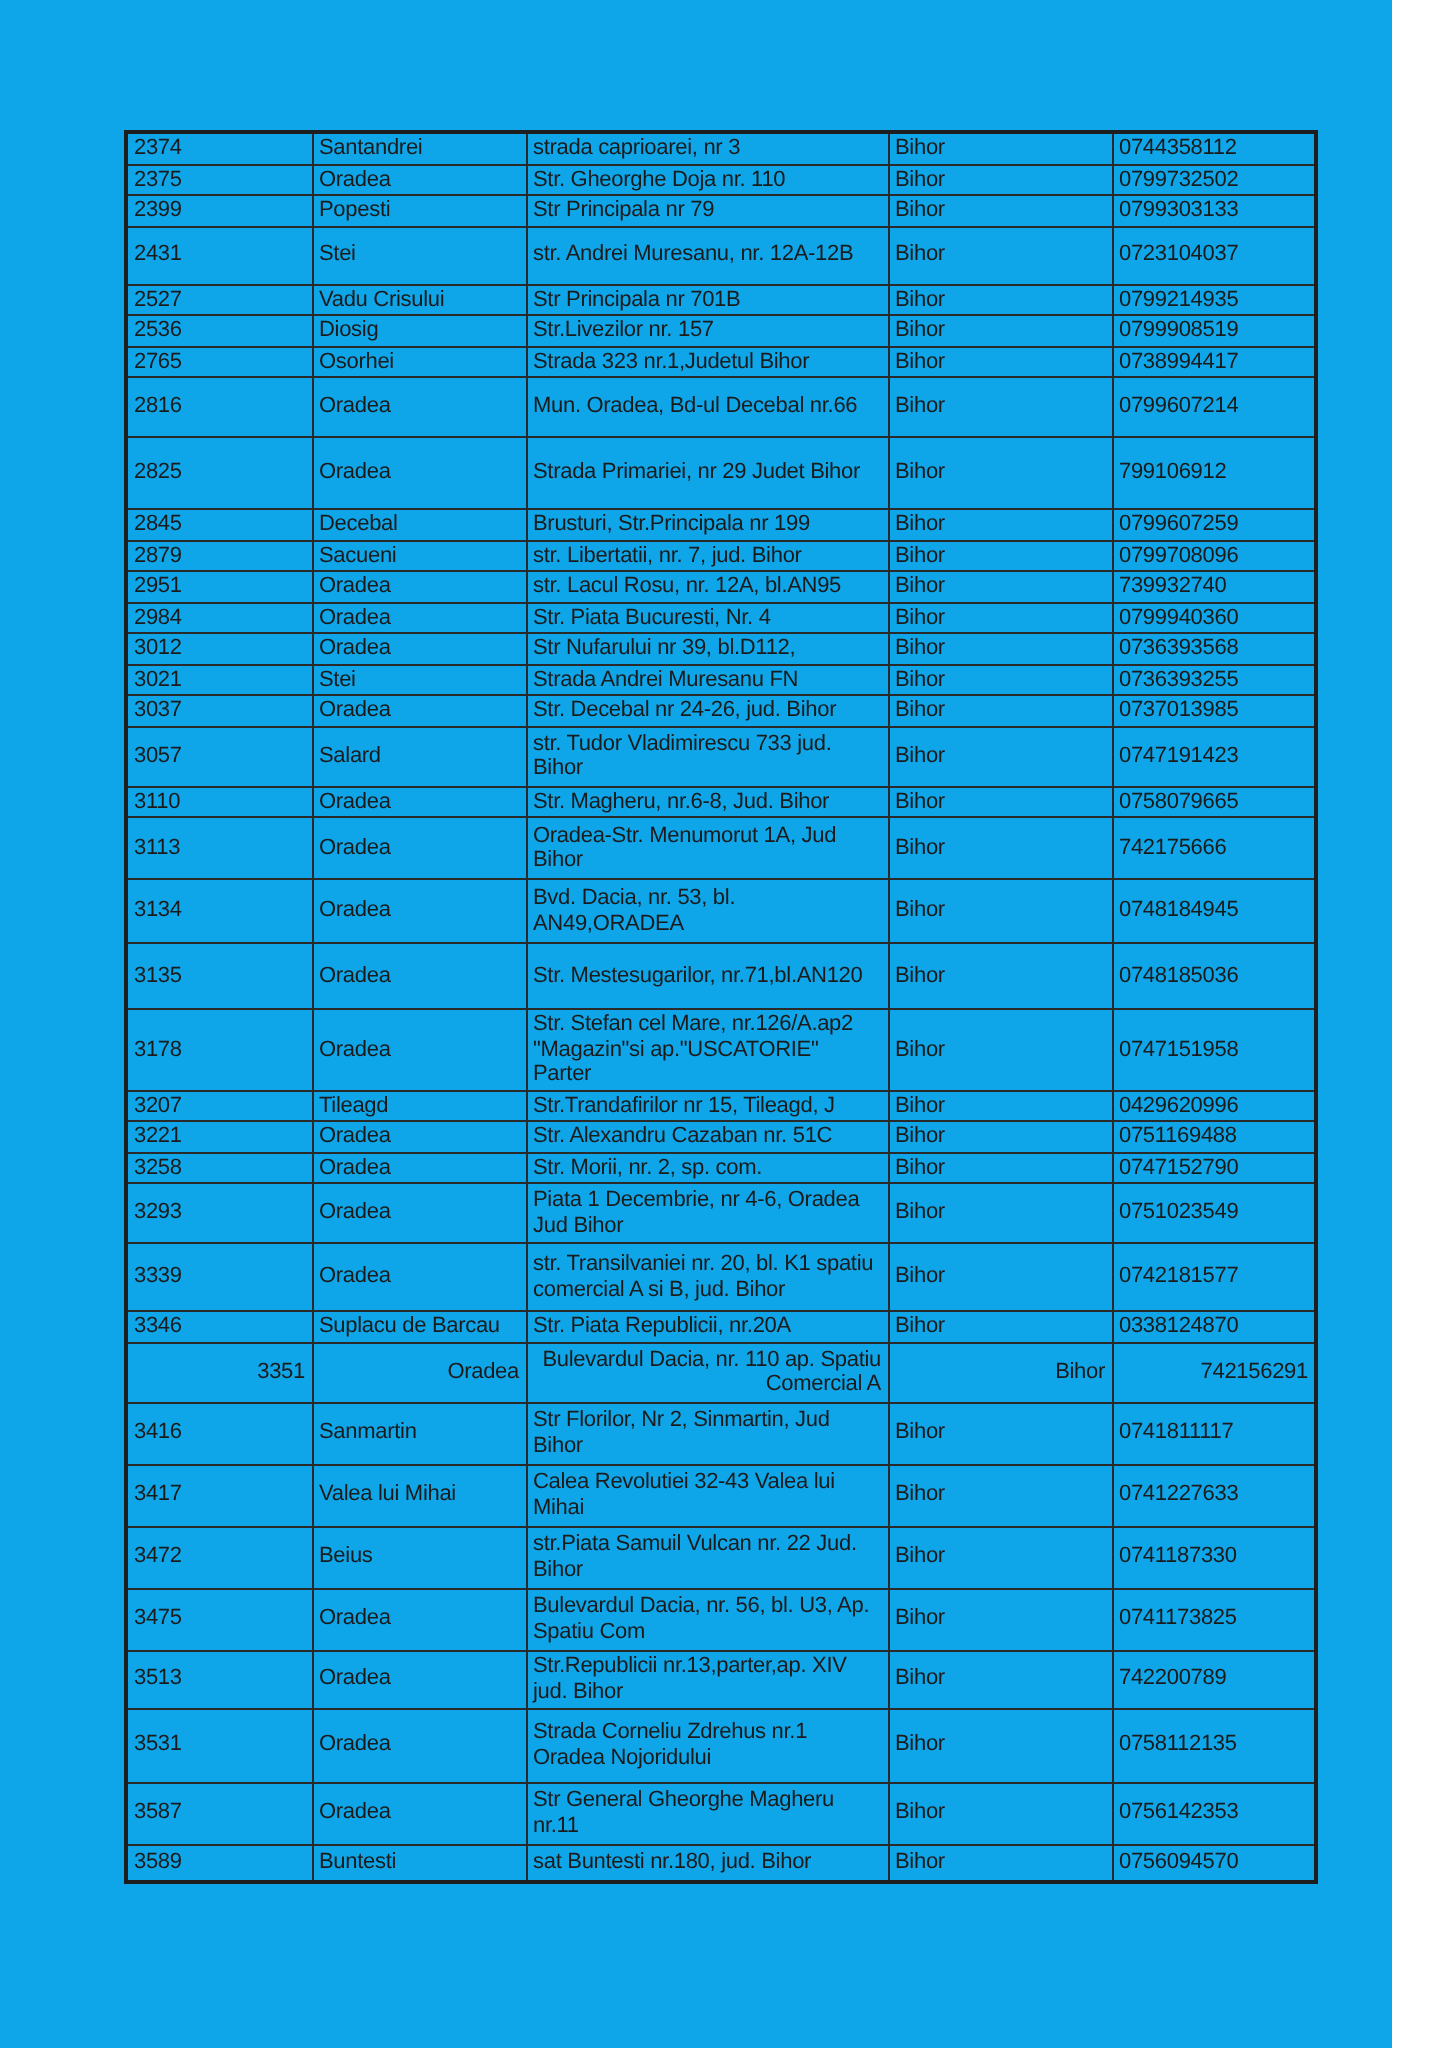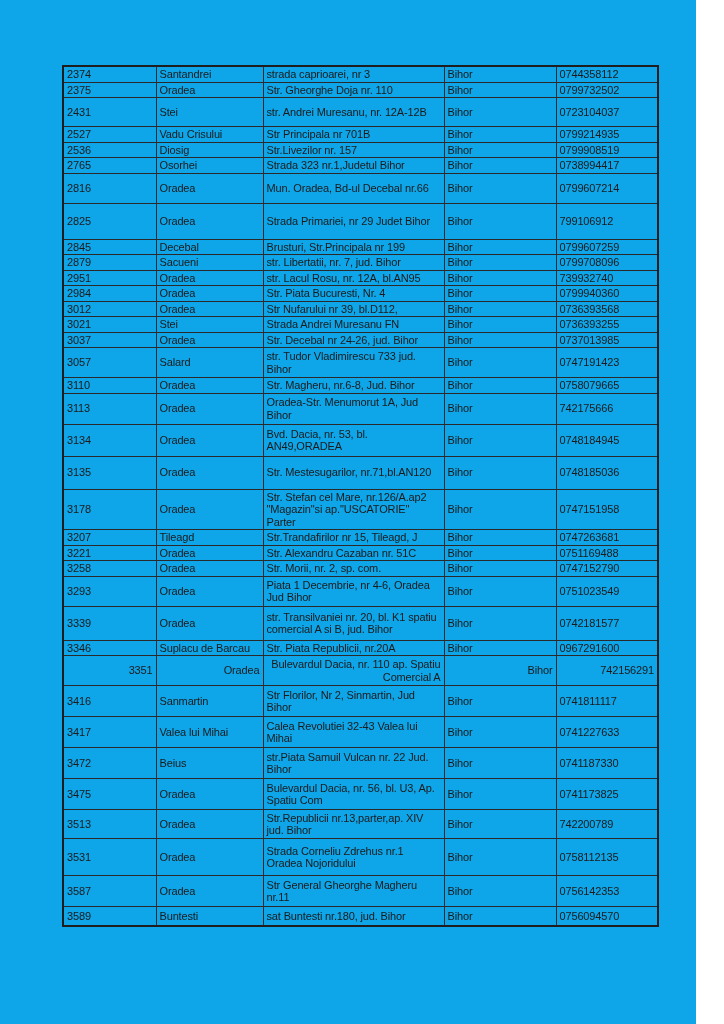--- a/index.html
+++ b/index.html
@@ -62,20 +62,27 @@
     <td>Bihor</td>
     <td>0744358112</td>
   </tr>
         <tr style="height: 15px;">
     <td>2375</td>
     <td>Oradea</td>
     <td>Str. Gheorghe Doja nr. 110</td>
     <td>Bihor</td>
     <td>0799732502</td>
   </tr>
+        <tr style="height: 15px;">
+    <td>2399</td>
+    <td>Popesti</td>
+    <td>Str Principala nr 79</td>
+    <td>Bihor</td>
+    <td>0799303133</td>
+  </tr>
         <tr style="height: 29px;">
     <td>2431</td>
     <td>Stei</td>
     <td>str. Andrei Muresanu, nr. 12A-12B</td>
     <td>Bihor</td>
     <td>0723104037</td>
   </tr>
         <tr style="height: 15px;">
     <td>2527</td>
     <td>Vadu Crisului</td>
@@ -200,21 +207,21 @@
     <td>Oradea</td>
     <td>Str. Stefan cel Mare, nr.126/A.ap2 "Magazin"si ap."USCATORIE" Parter</td>
     <td>Bihor</td>
     <td>0747151958</td>
   </tr>
         <tr style="height: 15px;">
     <td>3207</td>
     <td>Tileagd</td>
     <td>Str.Trandafirilor nr 15, Tileagd, J</td>
     <td>Bihor</td>
-    <td>0747263681</td>
+    <td>0429620996</td>
   </tr>
         <tr style="height: 15px;">
     <td>3221</td>
     <td>Oradea</td>
     <td>Str. Alexandru Cazaban nr. 51C</td>
     <td>Bihor</td>
     <td>0751169488</td>
   </tr>
         <tr style="height: 15px;">
     <td>3258</td>
@@ -235,21 +242,21 @@
     <td>Oradea</td>
     <td>str. Transilvaniei nr. 20, bl. K1 spatiu comercial A si B, jud. Bihor</td>
     <td>Bihor</td>
     <td>0742181577</td>
   </tr>
         <tr style="height: 15px;">
     <td>3346</td>
     <td>Suplacu de Barcau</td>
     <td>Str. Piata Republicii, nr.20A</td>
     <td>Bihor</td>
-    <td>0967291600</td>
+    <td>0338124870</td>
   </tr>
         <tr style="height: 30px; text-align: right;">
     <td>3351</td>
     <td>Oradea</td>
     <td>Bulevardul Dacia, nr. 110 ap. Spatiu Comercial A</td>
     <td>Bihor</td>
     <td>742156291</td>
   </tr>
         <tr style="height: 31px;">
     <td>3416</td>

